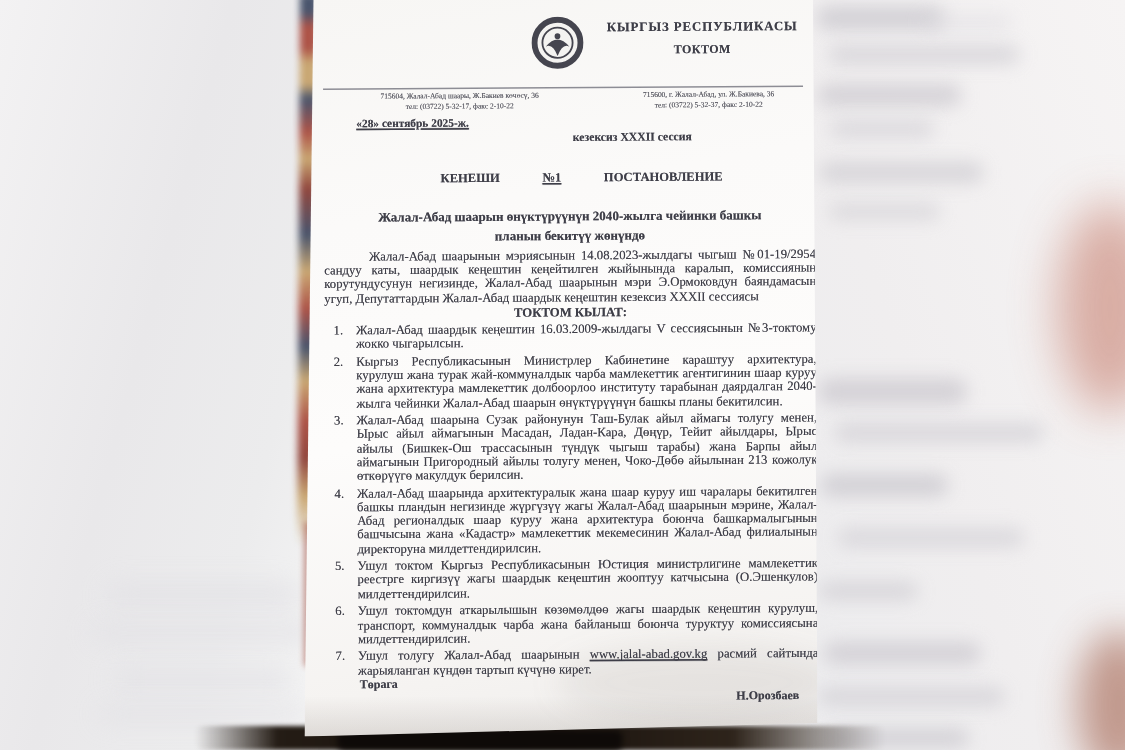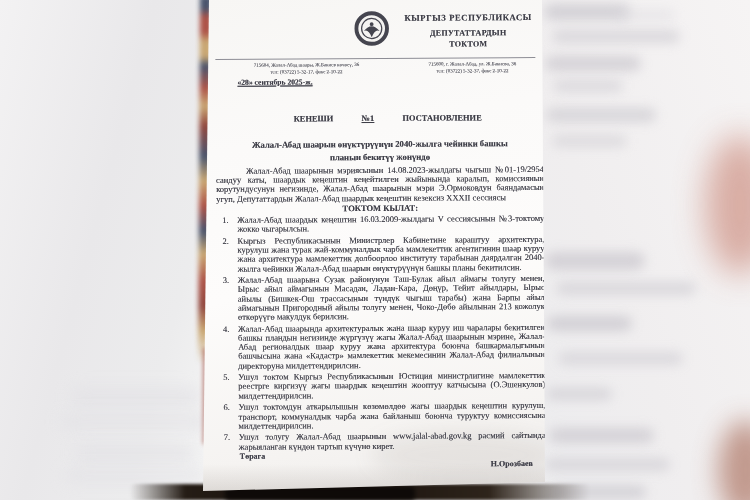--- a/index.html
+++ b/index.html
@@ -53,21 +53,21 @@
     font-weight:bold;font-size:8.4px;}
   .typerow .num{text-decoration:underline;}
   .title{left:40px;top:138px;width:276px;text-align:center;font-weight:bold;font-size:8.7px;line-height:12.5px;}
   
   .bodytxt{left:14px;top:166px;width:328px;font-size:8.5px;line-height:9.2px;text-align:justify;}
   .preamble{text-indent:30px;}
   .resolves{text-align:center;font-weight:bold;margin:1.5px 0;}
   .item{display:flex;margin-bottom:2.5px;}
   .item .no{flex:0 0 21px;padding-left:6px;box-sizing:border-box;}
   .item .tx{flex:1;text-align:justify;}
-  .weblink{}
+  .weblink{text-decoration:underline;}
   .sig{left:36px;top:451px;right:16px;display:flex;justify-content:space-between;
     font-weight:bold;font-size:8px;}
   .sig .name{padding-top:9px;margin-left:12px;}
 </style>
 </head>
 <body>
 
 <div class="abs bg-left"></div>
 <div class="abs bg-right">
   <div class="blob" style="left:6px;top:4px;width:86px;height:16px;background:#cbc9cf;"></div>
@@ -105,38 +105,38 @@
 
     <svg class="abs emblem" viewBox="0 0 40 40">
       <circle cx="20" cy="20" r="17.5" fill="#f4f3f1" stroke="#45454f" stroke-width="4.5"></circle>
       <circle cx="20" cy="20" r="11.5" fill="none" stroke="#45454f" stroke-width="1.4"></circle>
       <path d="M11 23 q9 -11 18 0 q-5 -3 -9 7 q-4 -10 -9 -7 Z" fill="#45454f"></path>
       <circle cx="20" cy="15" r="2.2" fill="#45454f"></circle>
     </svg>
 
     <div class="abs org">
       <div class="rep">КЫРГЫЗ РЕСПУБЛИКАСЫ</div>
-      <div class="cl">ДЕПУТАТТАРДЫН</div>
       <div class="cl">ТОКТОМ</div>
     </div>
 
     <div class="abs rule"></div>
 
     <div class="abs addr a-left">
       <div>715604, Жалал-Абад шаары, Ж.Бакиев көчөсү, 36</div>
       <div>тел: (03722) 5-32-17, факс 2-10-22</div>
     </div>
     <div class="abs addr a-right">
       <div>715600, г. Жалал-Абад, ул. Ж.Бакиева, 36</div>
       <div>тел: (03722) 5-32-37, факс 2-10-22</div>
     </div>
 
     <div class="abs date">«28» сентябрь 2025-ж.</div>
 
     <div class="abs session">
+      <div>кезексиз XXXII сессия</div>
     </div>
 
     <div class="abs typerow">
       <span>КЕНЕШИ</span>
       <span class="num">№1</span>
       <span>ПОСТАНОВЛЕНИЕ</span>
     </div>
 
     <div class="abs title">
       <div>Жалал-Абад шаарын өнүктүрүүнүн 2040-жылга чейинки башкы</div>

